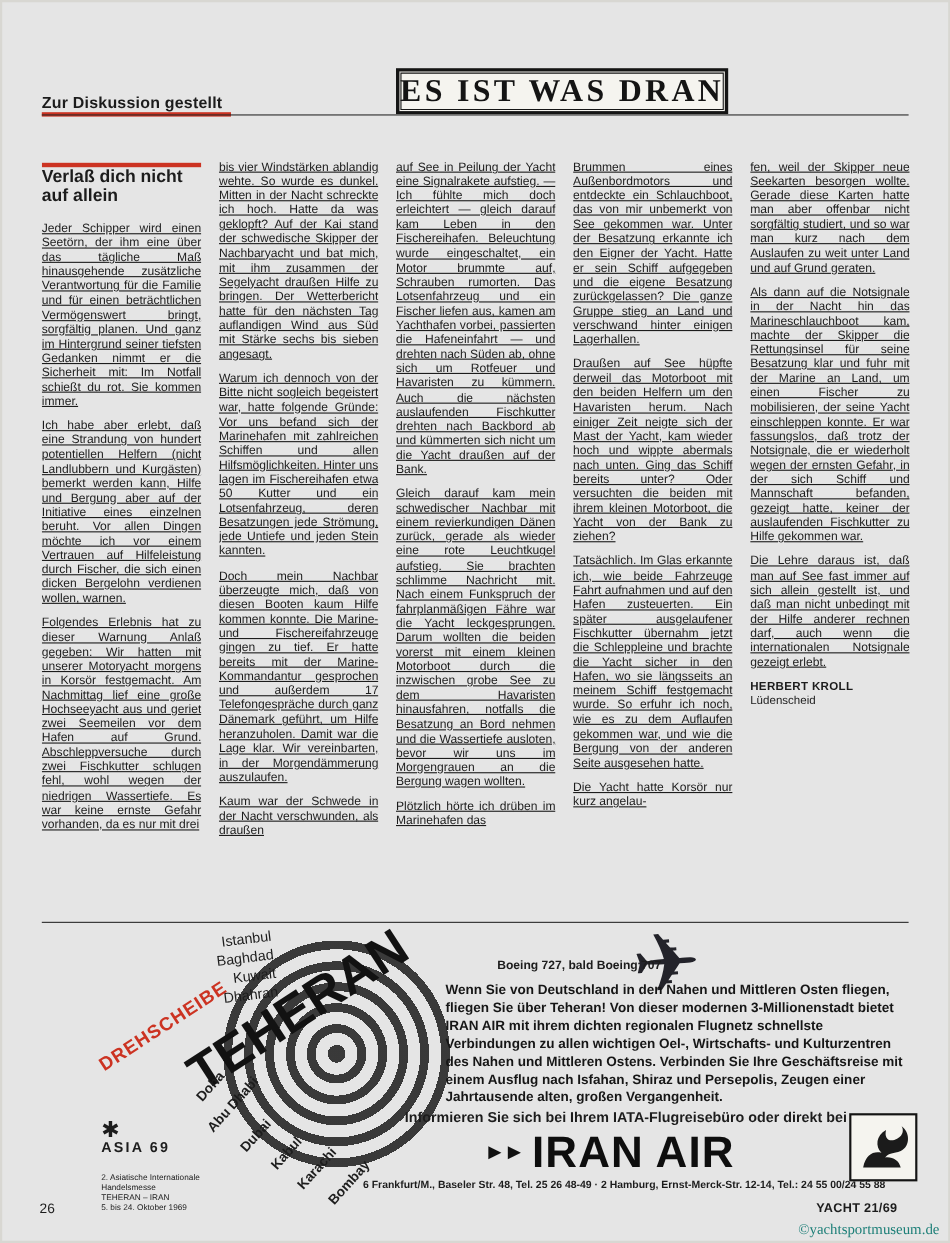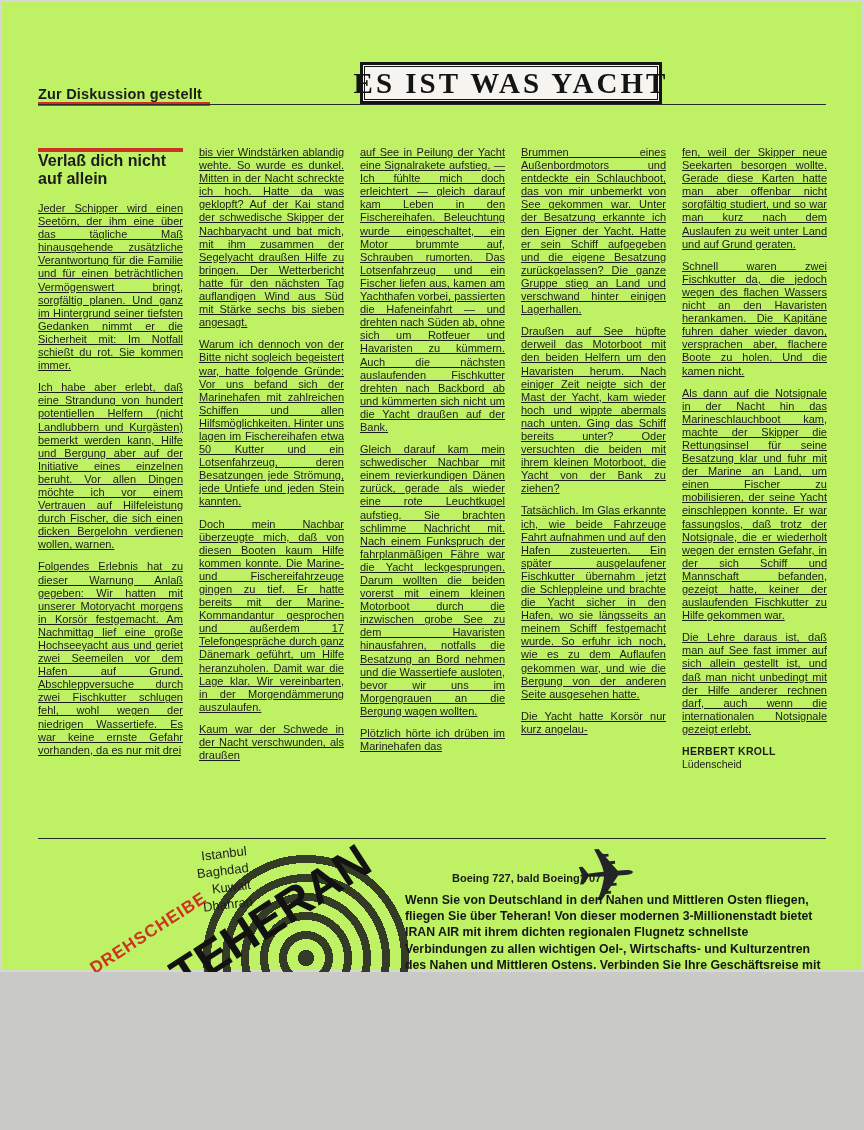--- a/index.html
+++ b/index.html
@@ -1,19 +1,19 @@
 <!DOCTYPE html>
 <html lang="de"><head>
 <meta charset="utf-8">
 <style>
   * { margin:0; padding:0; box-sizing:border-box; }
   html,body { background:#c9c9c6; }
   .page {
-    position:relative; width:864px; height:972px; margin:0 auto;
-    background:#bef264; color:#1c1c1c;
+    position:relative; width:864px; height:1130px; margin:0 auto;
+    background:#e5e5e5; color:#1c1c1c;
     font-family:"Liberation Sans", sans-serif;
     overflow:hidden;
     box-shadow:inset 0 0 0 2px #d8d7d2;
   }
   
   .section-label{ position:absolute; left:38px; top:86px; font-size:14.5px; font-weight:bold; letter-spacing:.2px; }
   .red-bar{ position:absolute; left:38px; top:102px; width:172px; height:4px; background:#cc3322; }
   .head-rule{ position:absolute; left:38px; top:104px; width:788px; height:1px; background:#2a2a2a; }
   .logo-box{
     position:absolute; left:360px; top:62px; width:302px; height:42px;
@@ -77,21 +77,21 @@
 </style>
 </head>
 <body>
 
 <div class="page">
 
   <div class="section-label">Zur Diskussion gestellt</div>
   <div class="red-bar"></div>
   <div class="head-rule"></div>
   <div class="logo-box">
-    <span>ES IST WAS YACHT</span>
+    <span>ES IST WAS DRAN</span>
   </div>
 
   <div class="columns">
     <div class="col">
       <div class="title-redline"></div>
       <div class="article-title">
         <span>Verlaß dich nicht</span><br>
         <span>auf allein</span>
       </div>
       <div>
@@ -119,21 +119,20 @@
       <div>
           <p>Brummen eines Außenbordmotors und entdeckte ein Schlauchboot, das von mir unbemerkt von See gekommen war. Unter der Besatzung erkannte ich den Eigner der Yacht. Hatte er sein Schiff aufgegeben und die eigene Besatzung zurückgelassen? Die ganze Gruppe stieg an Land und verschwand hinter einigen Lagerhallen.</p>
           <p>Draußen auf See hüpfte derweil das Motorboot mit den beiden Helfern um den Havaristen herum. Nach einiger Zeit neigte sich der Mast der Yacht, kam wieder hoch und wippte abermals nach unten. Ging das Schiff bereits unter? Oder versuchten die beiden mit ihrem kleinen Motorboot, die Yacht von der Bank zu ziehen?</p>
           <p>Tatsächlich. Im Glas erkannte ich, wie beide Fahrzeuge Fahrt aufnahmen und auf den Hafen zusteuerten. Ein später ausgelaufener Fischkutter übernahm jetzt die Schleppleine und brachte die Yacht sicher in den Hafen, wo sie längsseits an meinem Schiff festgemacht wurde. So erfuhr ich noch, wie es zu dem Auflaufen gekommen war, und wie die Bergung von der anderen Seite ausgesehen hatte.</p>
           <p>Die Yacht hatte Korsör nur kurz angelau-</p>
         </div>
     </div>
     <div class="col">
       <div>
           <p>fen, weil der Skipper neue Seekarten besorgen wollte. Gerade diese Karten hatte man aber offenbar nicht sorgfältig studiert, und so war man kurz nach dem Auslaufen zu weit unter Land und auf Grund geraten.</p>
-          <p>Schnell waren zwei Fischkutter da, die jedoch wegen des flachen Wassers nicht an den Havaristen herankamen. Die Kapitäne fuhren daher wieder davon, versprachen aber, flachere Boote zu holen. Und die kamen nicht.</p>
           <p>Als dann auf die Notsignale in der Nacht hin das Marineschlauchboot kam, machte der Skipper die Rettungsinsel für seine Besatzung klar und fuhr mit der Marine an Land, um einen Fischer zu mobilisieren, der seine Yacht einschleppen konnte. Er war fassungslos, daß trotz der Notsignale, die er wiederholt wegen der ernsten Gefahr, in der sich Schiff und Mannschaft befanden, gezeigt hatte, keiner der auslaufenden Fischkutter zu Hilfe gekommen war.</p>
           <p>Die Lehre daraus ist, daß man auf See fast immer auf sich allein gestellt ist, und daß man nicht unbedingt mit der Hilfe anderer rechnen darf, auch wenn die internationalen Notsignale gezeigt erlebt.</p>
         </div>
       <div class="author-block">
         <div class="author-name">HERBERT KROLL</div>
         <div class="author-city">Lüdenscheid</div>
       </div>
     </div>
   </div>
 

